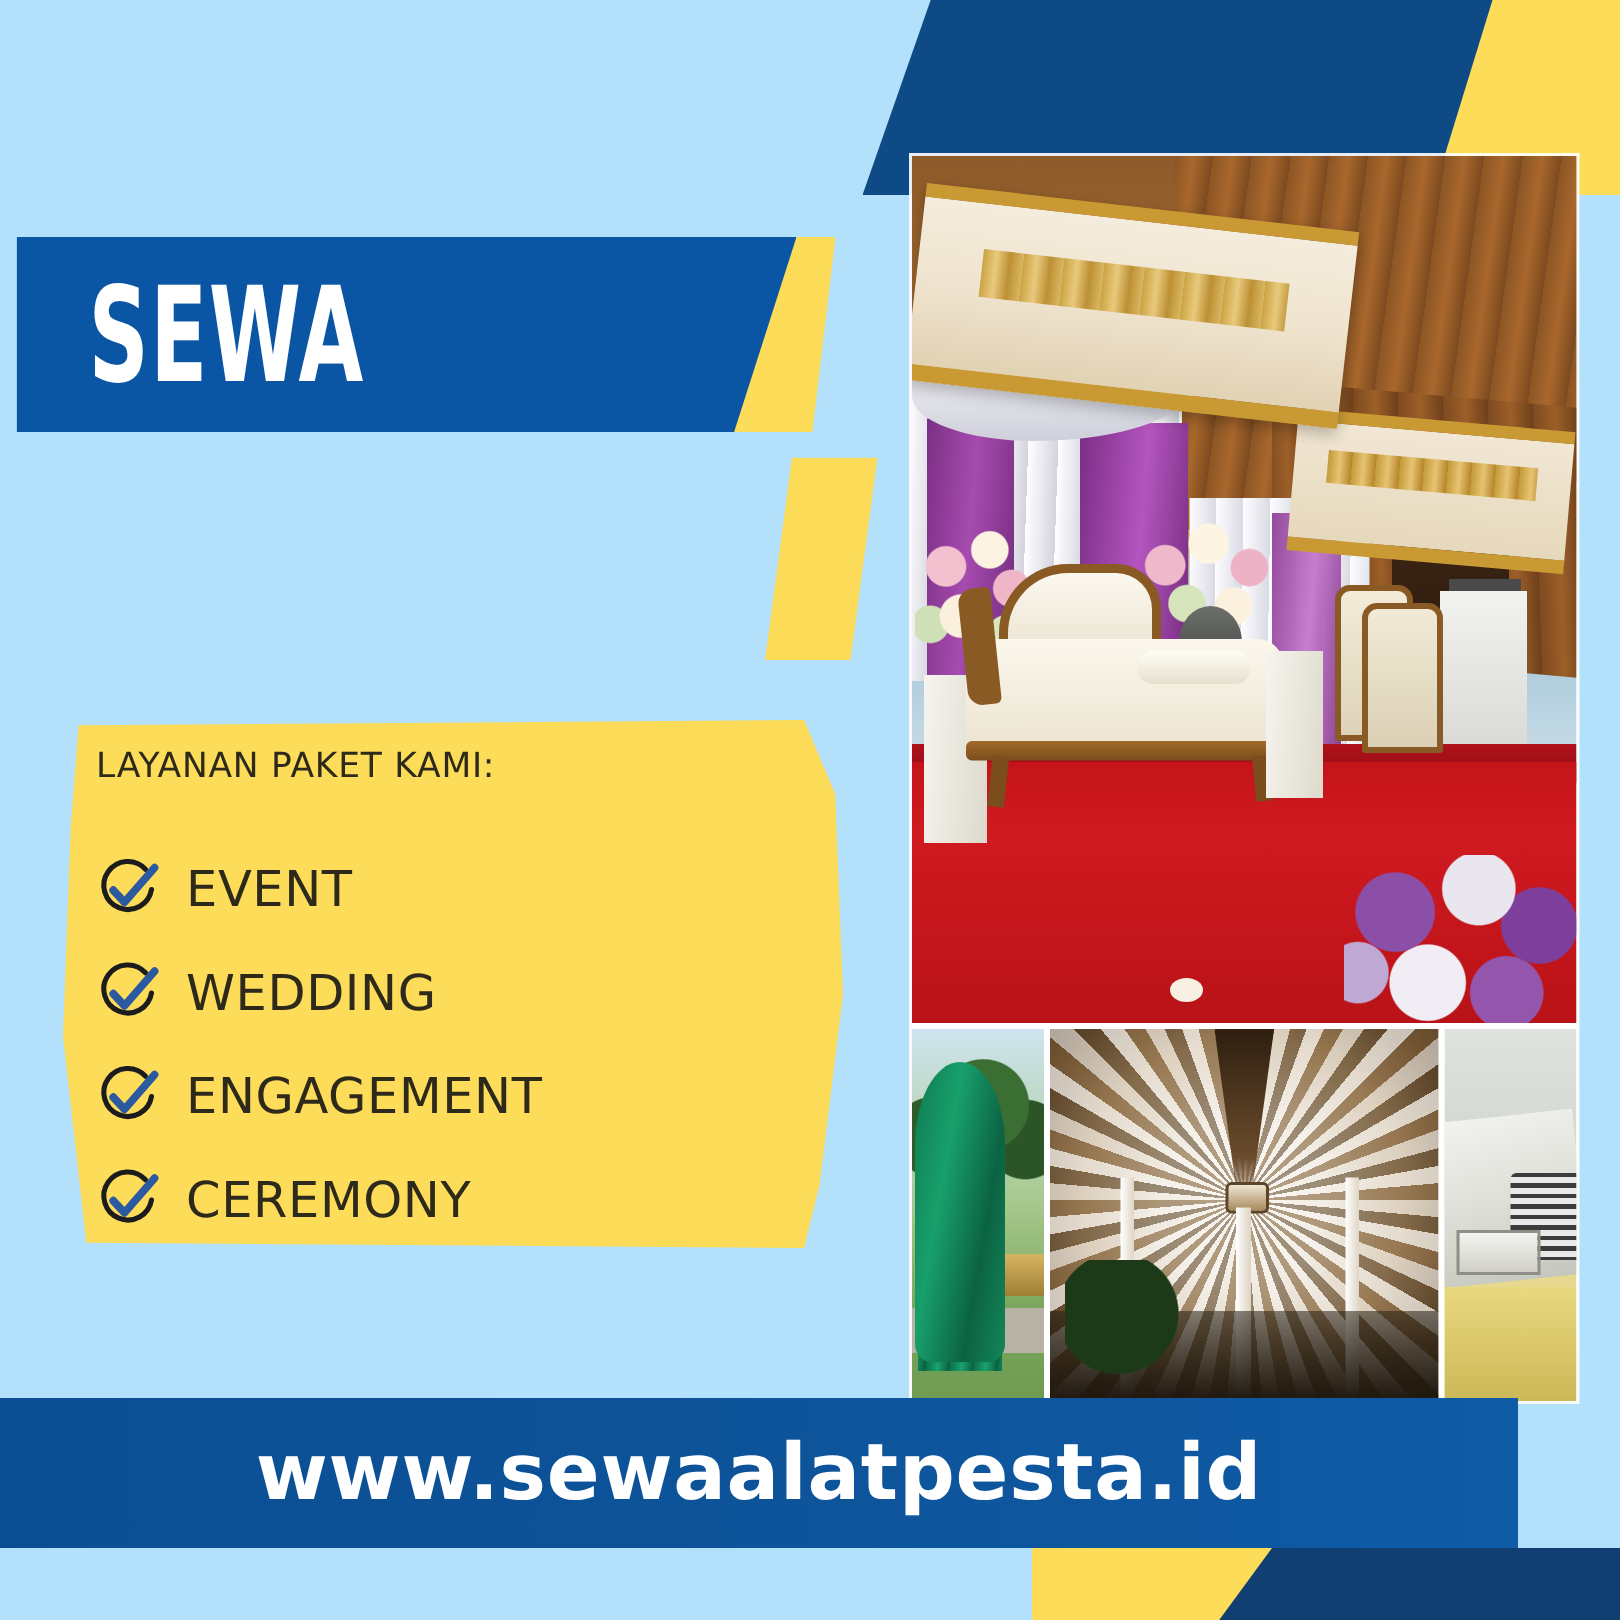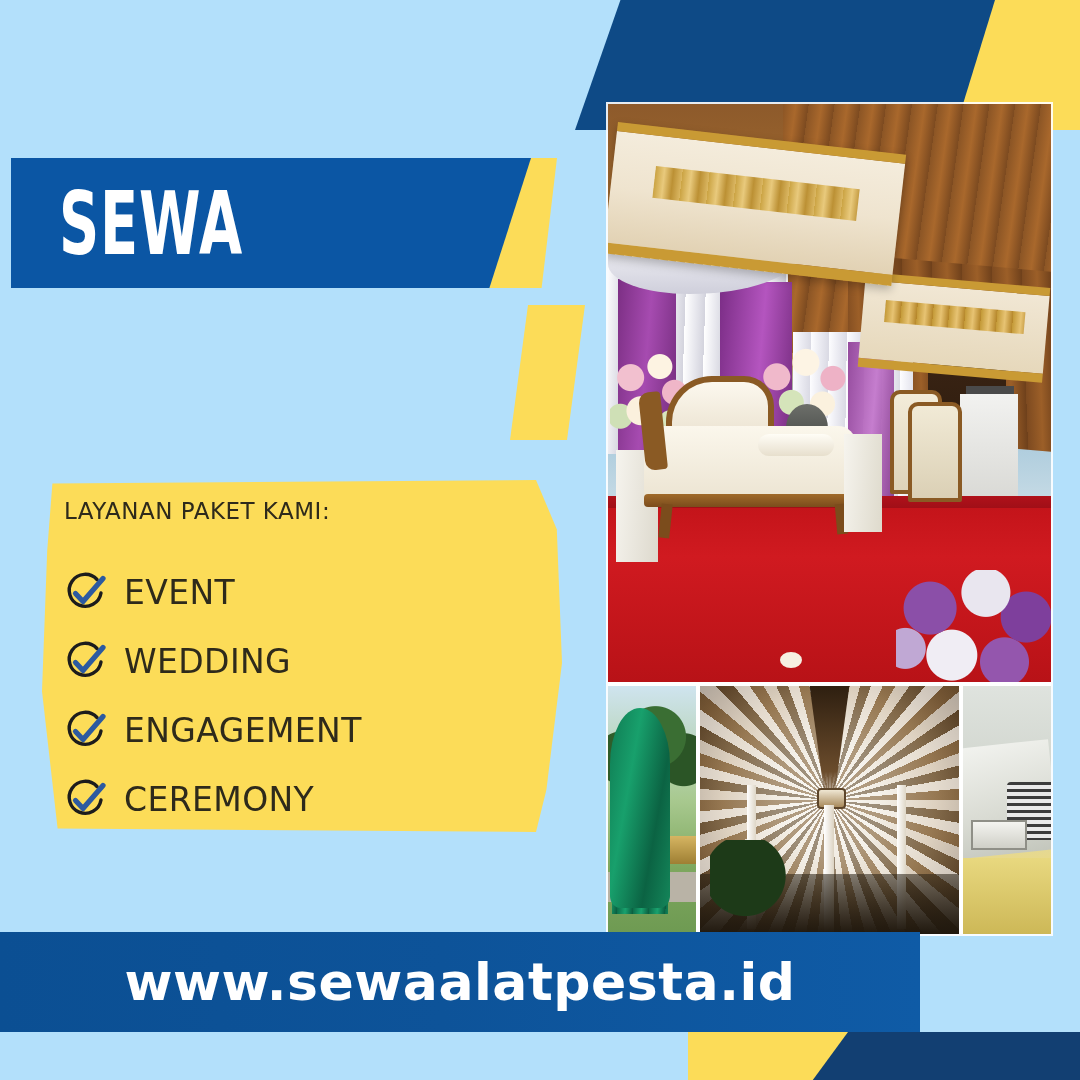--- a/index.html
+++ b/index.html
@@ -507,21 +507,21 @@
   .c-yellow {
     left: 0; top: 172px; width: 100%; height: 76px;
     background: linear-gradient(180deg, #e8d87f 0%, #cdb857 100%);
   }
 
   
   .footer-band {
     position: absolute;
     left: 0;
     top: 932px;
-    width: 920px;
+    width: 1012px;
     height: 100px;
     background: linear-gradient(90deg, #0b4f93 0%, #0d5399 48%, #0f5ba6 100%);
     display: flex;
     align-items: center;
     justify-content: center;
   }
   .footer-url {
     color: #ffffff;
     font-size: 52px;
     font-weight: bold;

